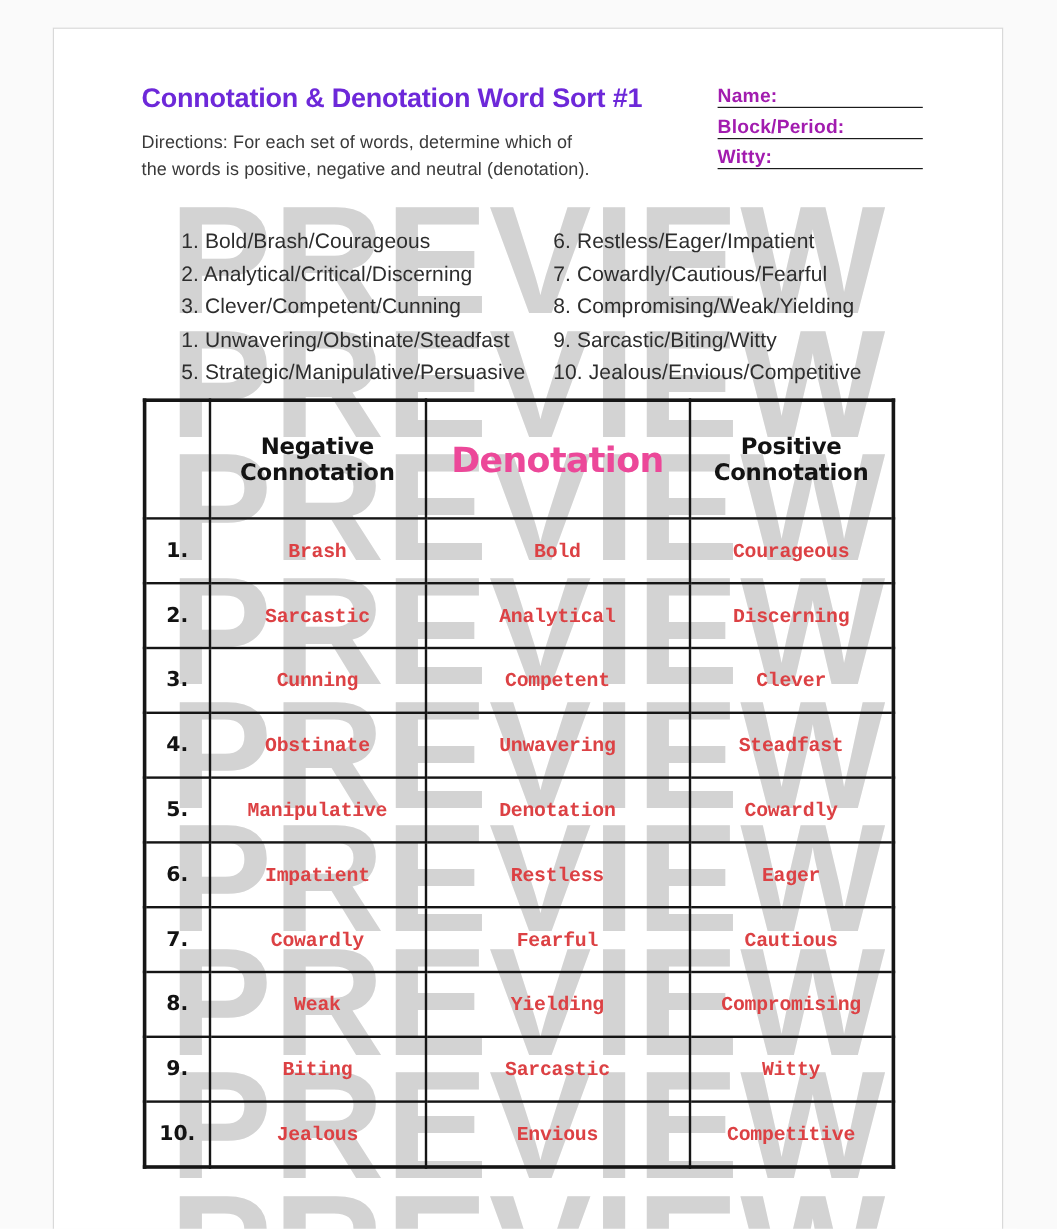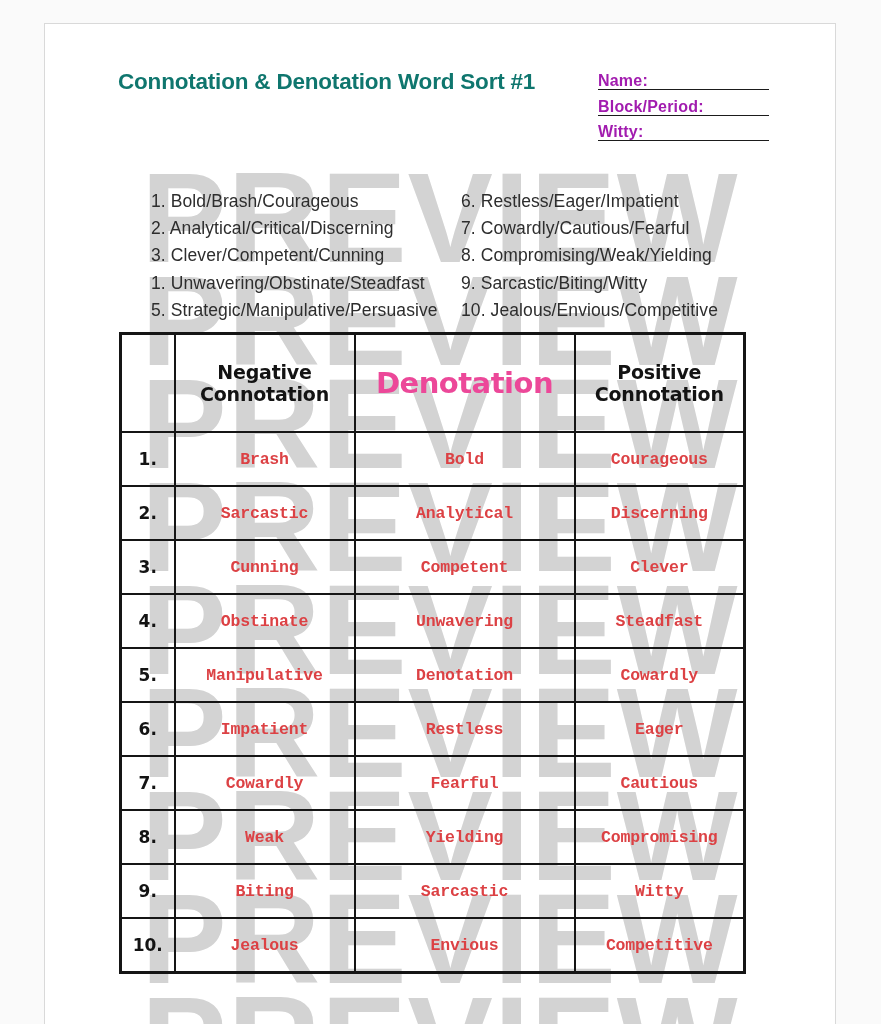--- a/index.html
+++ b/index.html
@@ -24,21 +24,21 @@
     font-family:"Liberation Sans",sans-serif;font-weight:bold;
     font-size:128px;line-height:128px;letter-spacing:1px;
     color:var(--watermark-gray,#d3d3d3);
     user-select:none;white-space:nowrap;
   }
 
   .content{position:absolute;left:0;top:0;width:100%;height:100%;z-index:1;}
 
   .doc-title{
     position:absolute;left:73px;top:45px;
-    font-size:22.5px;font-weight:bold;letter-spacing:-0.2px;color:#0f766e;
+    font-size:22.5px;font-weight:bold;letter-spacing:-0.2px;color:#6d28d9;
     white-space:nowrap;
   }
   .directions{
     position:absolute;left:73px;top:84px;
     font-size:15px;line-height:22.5px;color:#3a3a3a;letter-spacing:0.1px;
   }
 
   .fields{position:absolute;left:553px;top:48px;width:171px;}
   .field{
     width:171px;height:17px;margin-bottom:7.5px;
@@ -105,20 +105,24 @@
       <div class="wm-row" style="top:645px">PREVIEW</div>
       <div class="wm-row" style="top:748px">PREVIEW</div>
       <div class="wm-row" style="top:851px">PREVIEW</div>
       <div class="wm-row" style="top:954px">PREVIEW</div>
     </div>
 
     <div class="content">
 
       <div class="doc-title">Connotation &amp; Denotation Word Sort #1</div>
 
+      <div class="directions">
+        <div>Directions: For each set of words, determine which of</div>
+        <div>the words is positive, negative and neutral (denotation).</div>
+      </div>
 
       <div class="fields">
         <div class="field">
           <span>Name:</span>
         </div>
         <div class="field">
           <span>Block/Period:</span>
         </div>
         <div class="field">
           <span>Witty:</span>

